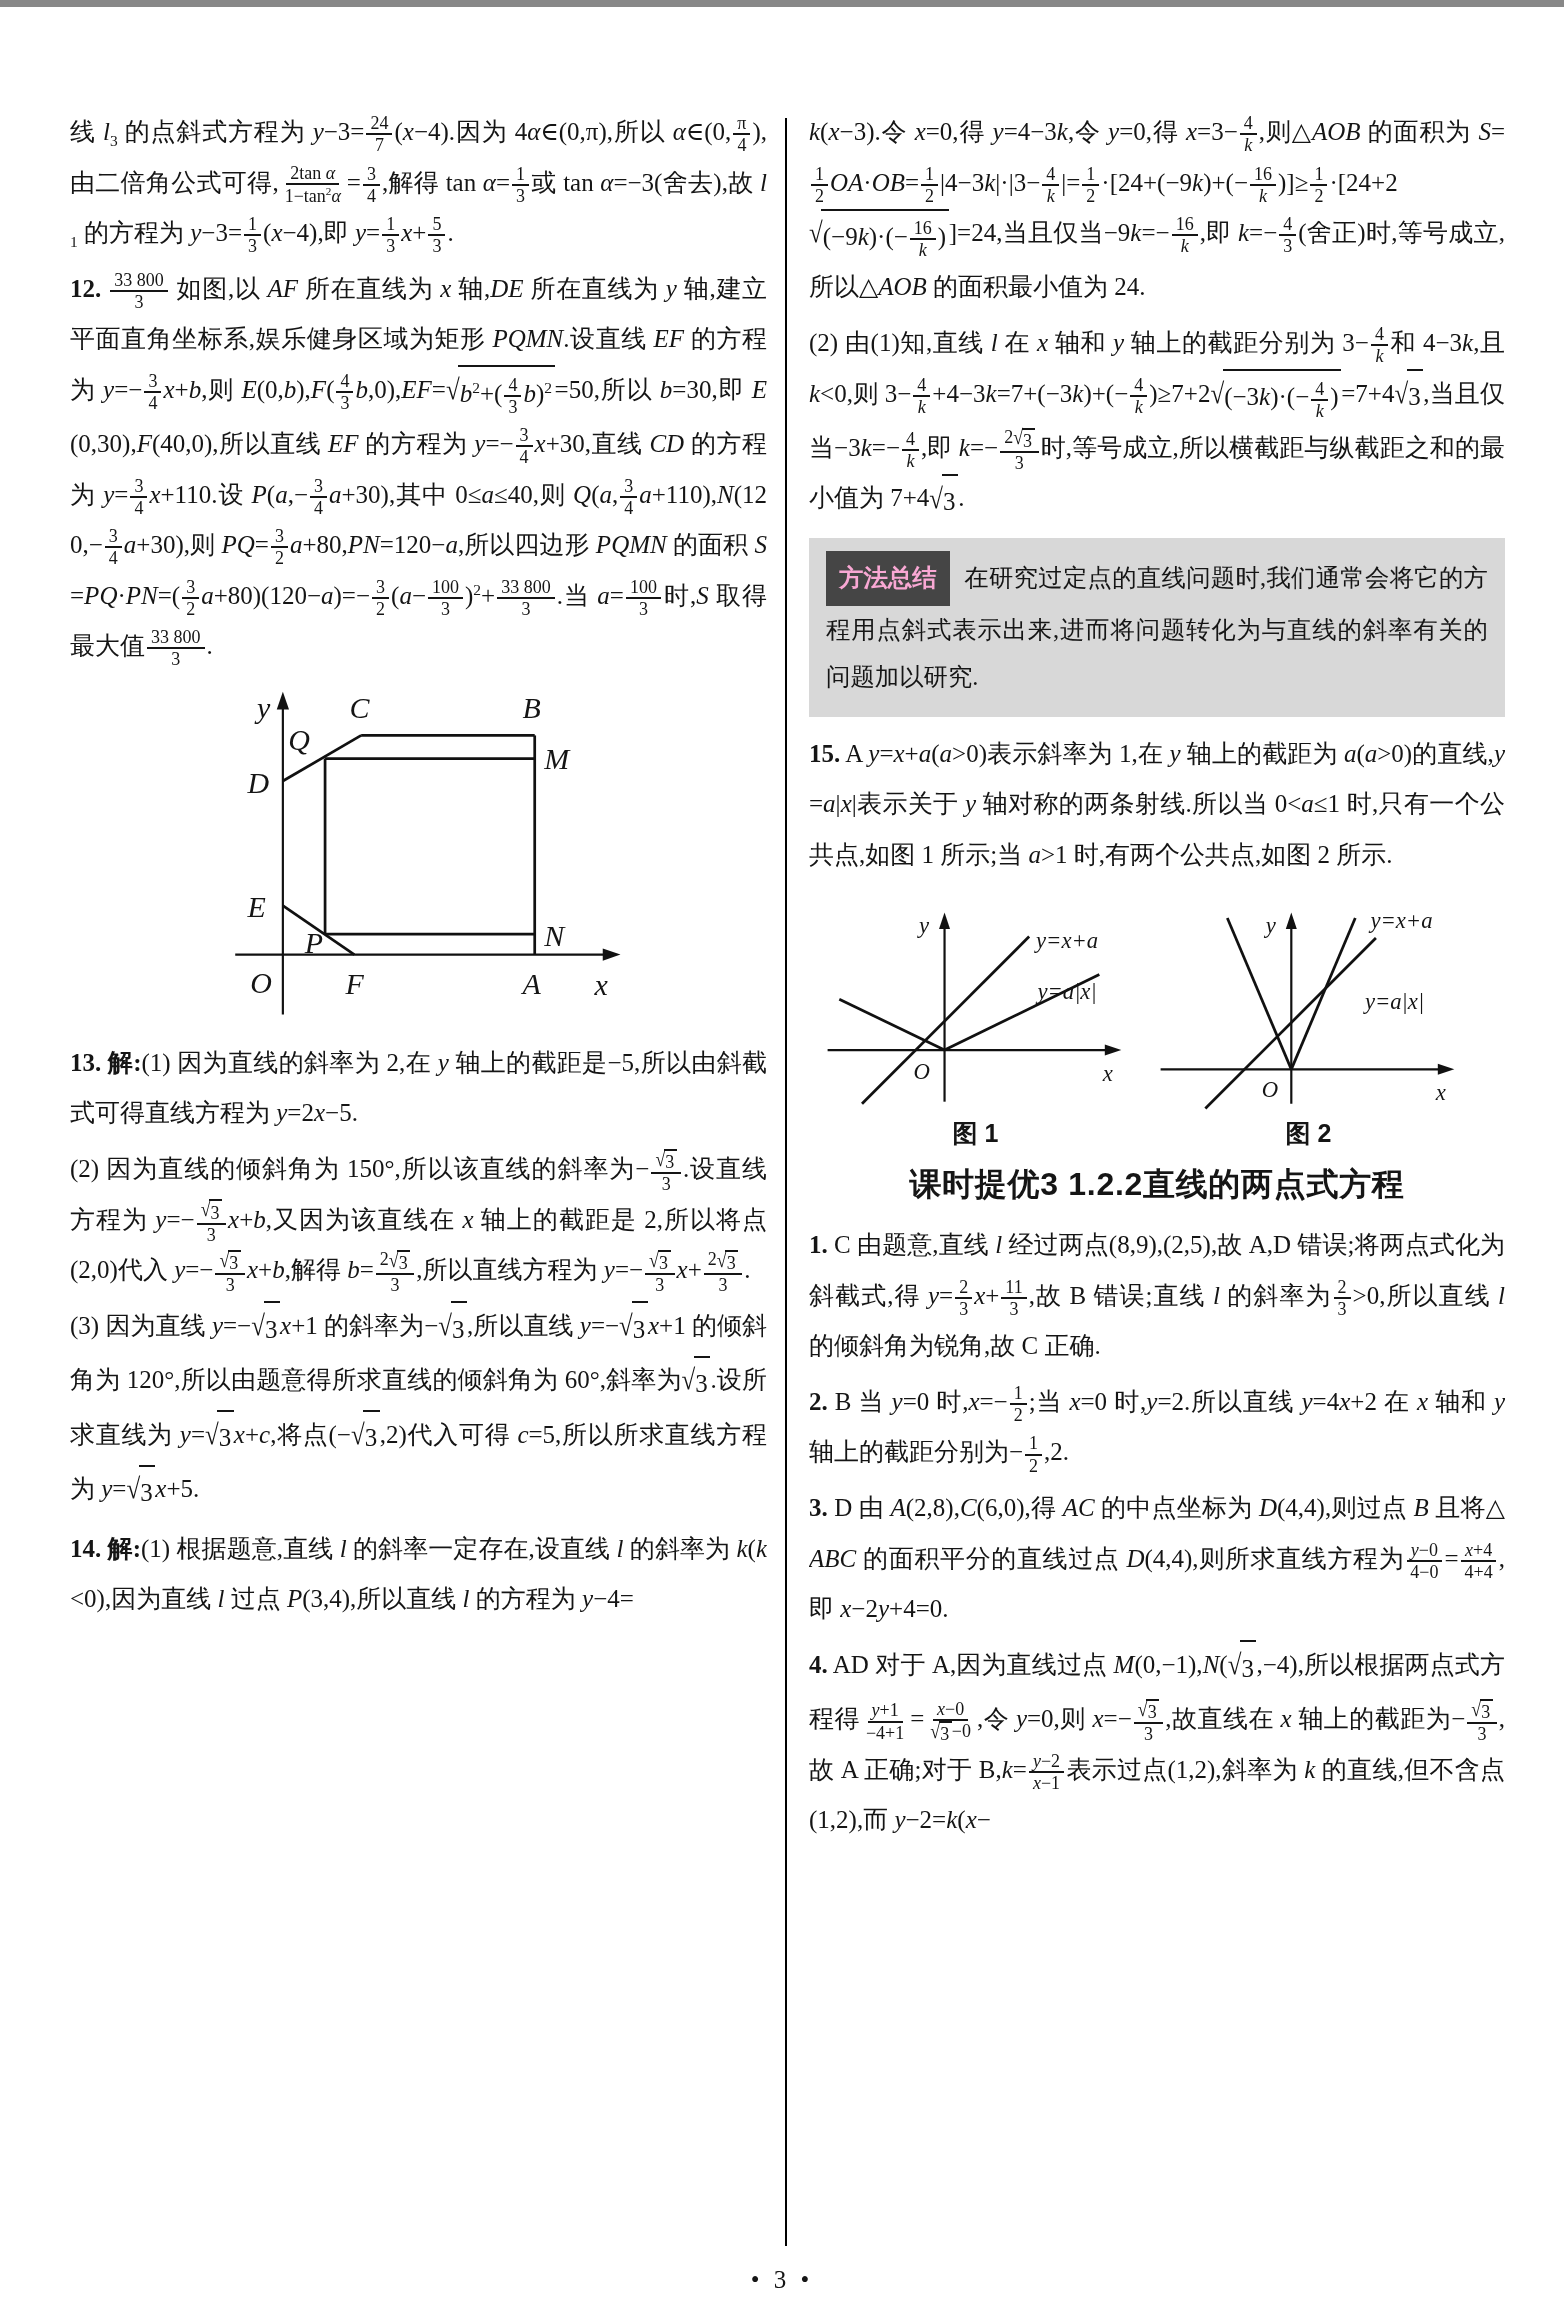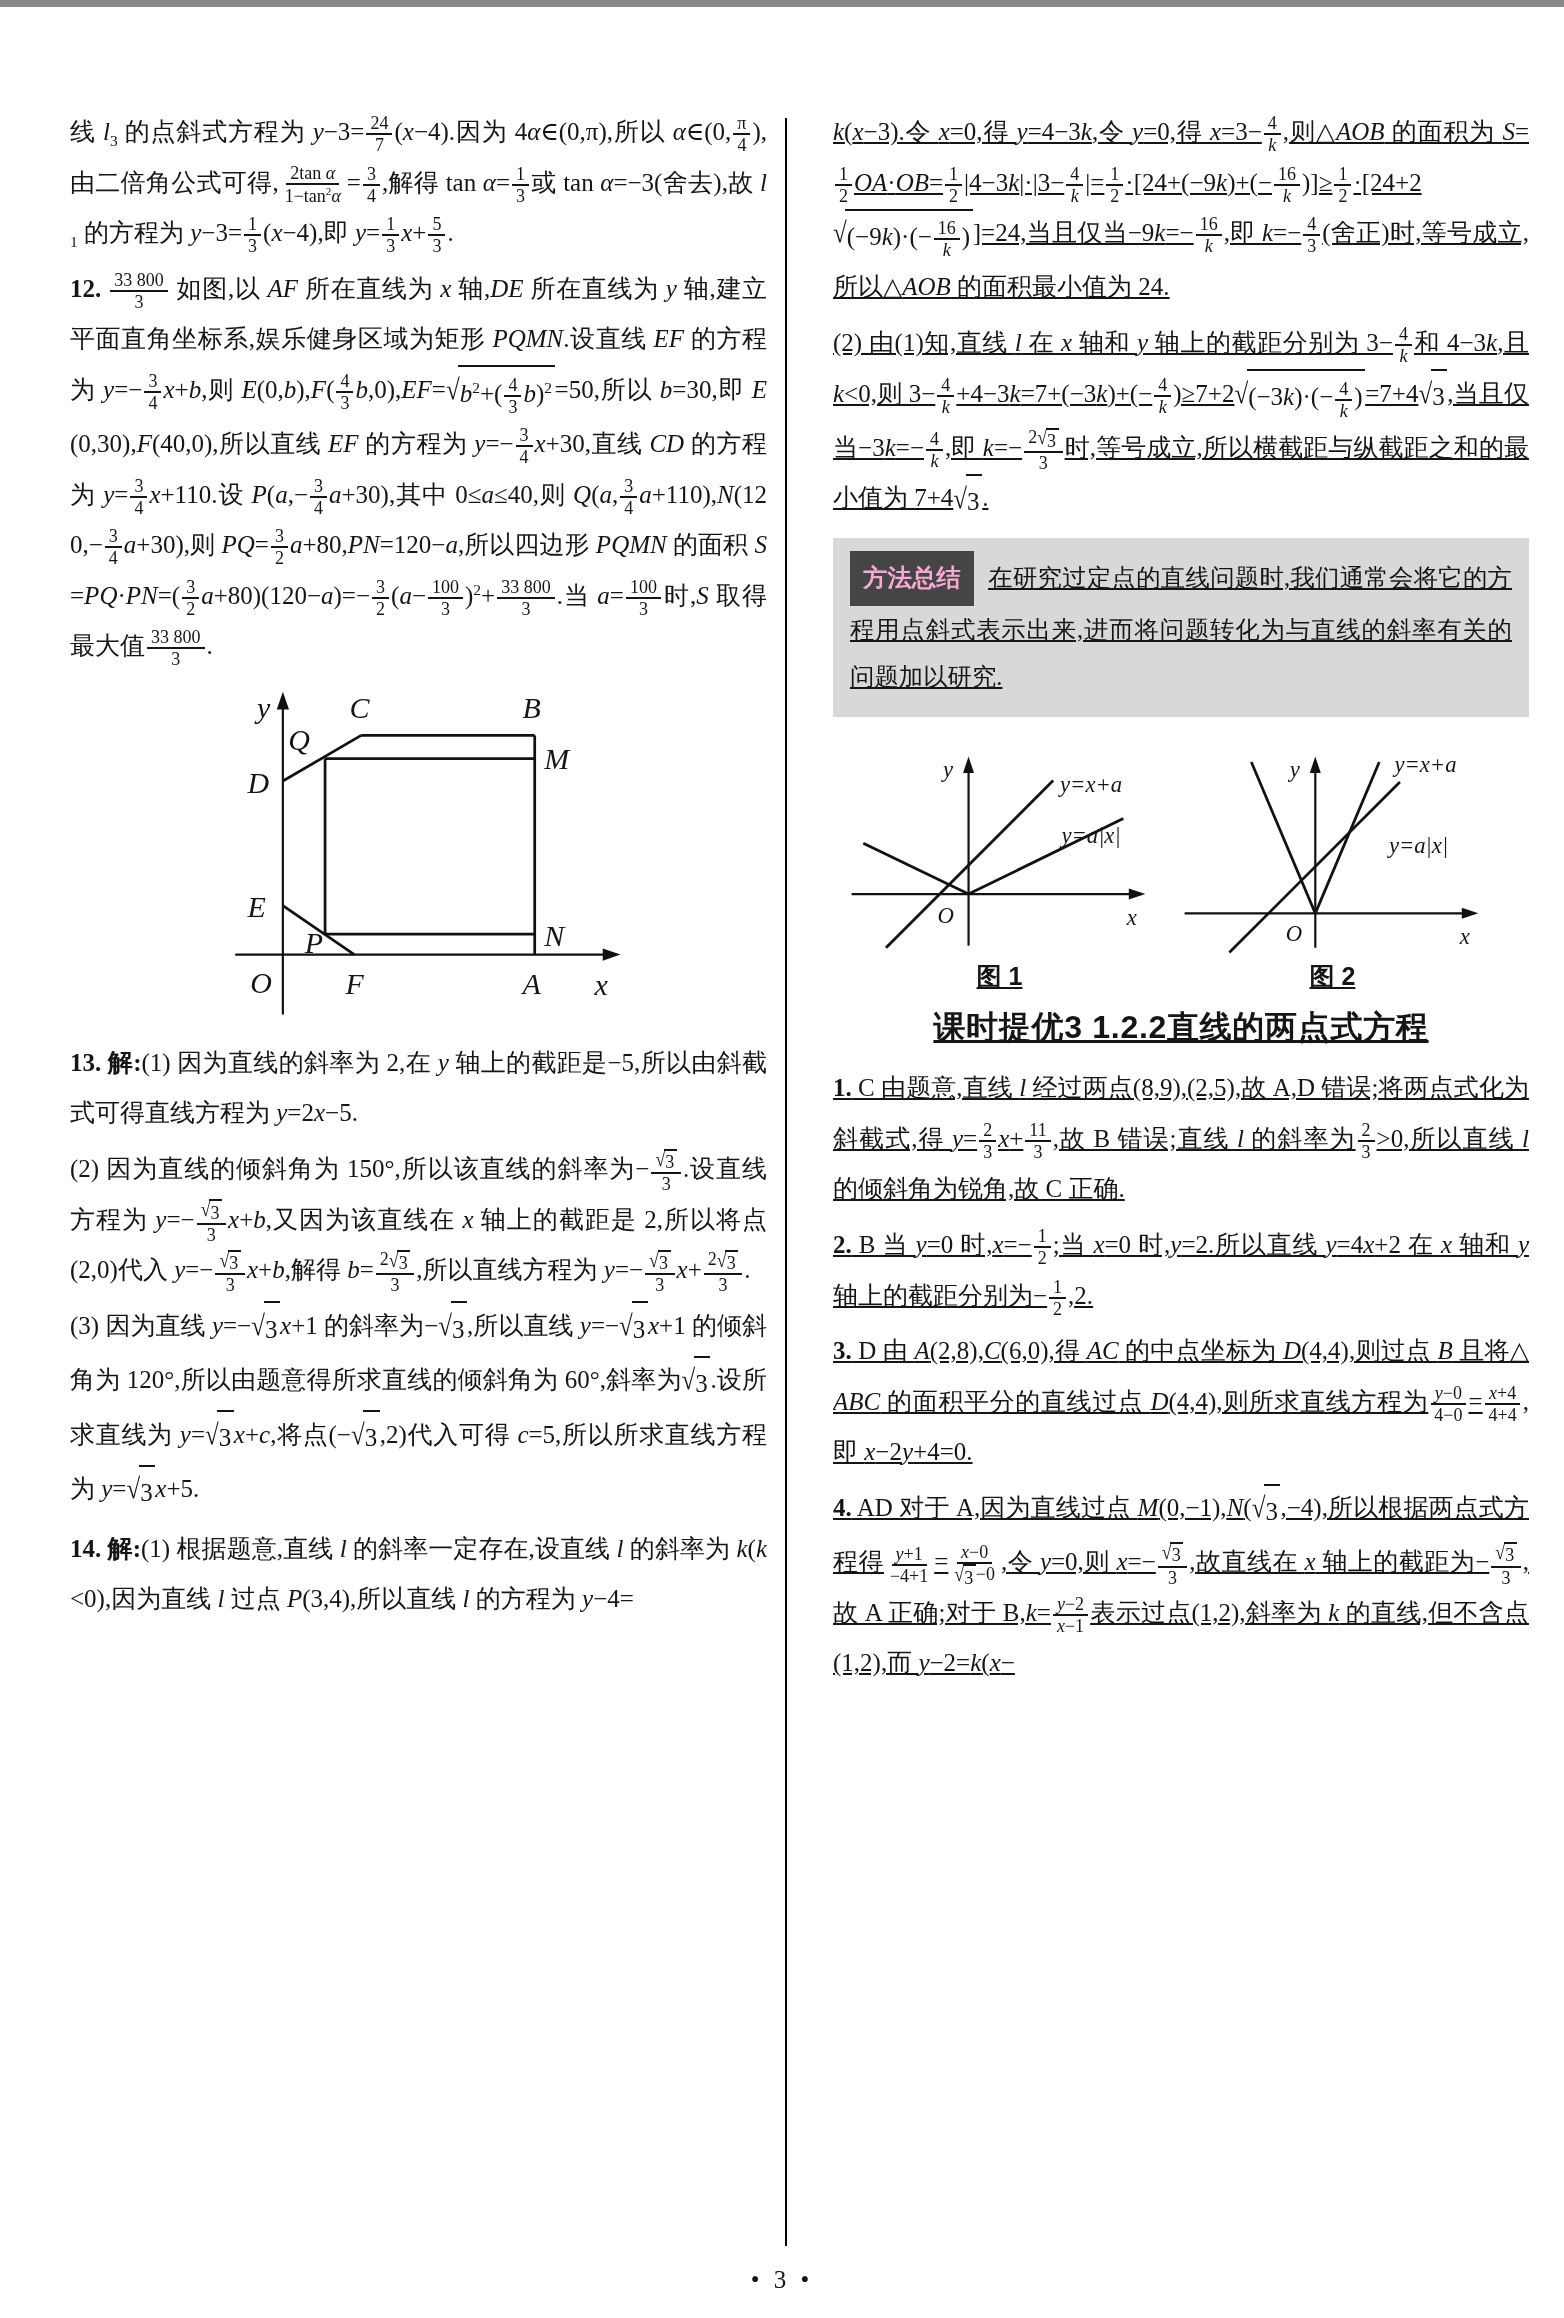--- a/index.html
+++ b/index.html
@@ -7,21 +7,21 @@
     position:relative;
     width:1564px;height:2319px;
     background:#ffffff;
     font-family:"Liberation Serif","DejaVu Serif",serif;
     color:#151515;
     overflow:hidden;
     margin-top:7px;
   }
   .col{position:absolute;top:100px;height:2168px;overflow:hidden;}
   .col-left{left:70px;width:697px;}
-  .col-right{left:833px;width:696px;text-decoration:underline;}
+  .col-right{left:809px;width:696px;}
   .divider{position:absolute;left:785px;top:111px;width:2px;height:2128px;background:#000;}
   .para{
     font-size:25px;line-height:2.02;
     text-align:justify;text-justify:inter-character;
     word-break:break-all;
     margin:0 0 5.3px 0;
   }
   .para b{font-weight:bold;}
   
   .fr{display:inline-flex;flex-direction:column;align-items:center;vertical-align:middle;
@@ -267,20 +267,21 @@
           <span class="fd"><i>k</i></span>
         </span>,即 <i>k</i>=−<span class="fr">
           <span class="fn">2<span class="sq"><span class="rad">√</span><span class="vin">3</span></span></span>
           <span class="fd">3</span>
         </span>时,等号成立,所以横截距与纵截距之和的最小值为 7+4<span class="sq"><span class="rad">√</span><span class="vin">3</span></span>.</div>
 
     <div class="method-box">
       <span class="method-label">方法总结</span><span>在研究过定点的直线问题时,我们通常会将它的方程用点斜式表示出来,进而将问题转化为与直线的斜率有关的问题加以研究.</span>
     </div>
 
+    <div class="para"><b>15.</b> A  <i>y</i>=<i>x</i>+<i>a</i>(<i>a</i>&gt;0)表示斜率为 1,在 <i>y</i> 轴上的截距为 <i>a</i>(<i>a</i>&gt;0)的直线,<i>y</i>=<i>a</i>|<i>x</i>|表示关于 <i>y</i> 轴对称的两条射线.所以当 0&lt;<i>a</i>≤1 时,只有一个公共点,如图 1 所示;当 <i>a</i>&gt;1 时,有两个公共点,如图 2 所示.</div>
 
     <div class="figs-row">
       <figure>
         <svg width="333" height="227" viewBox="0 0 480 330">
           <line class="faxis" x1="25" y1="240" x2="440" y2="240"></line>
           <polygon class="fhead" points="452,240 428,232 428,248"></polygon>
           <line class="faxis" x1="195" y1="315" x2="195" y2="52"></line>
           <polygon class="fhead" points="195,40 187,64 203,64"></polygon>
           <line class="fline" x1="75" y1="318" x2="318" y2="75"></line>
           <line class="fline" x1="195" y1="240" x2="42" y2="166"></line>

